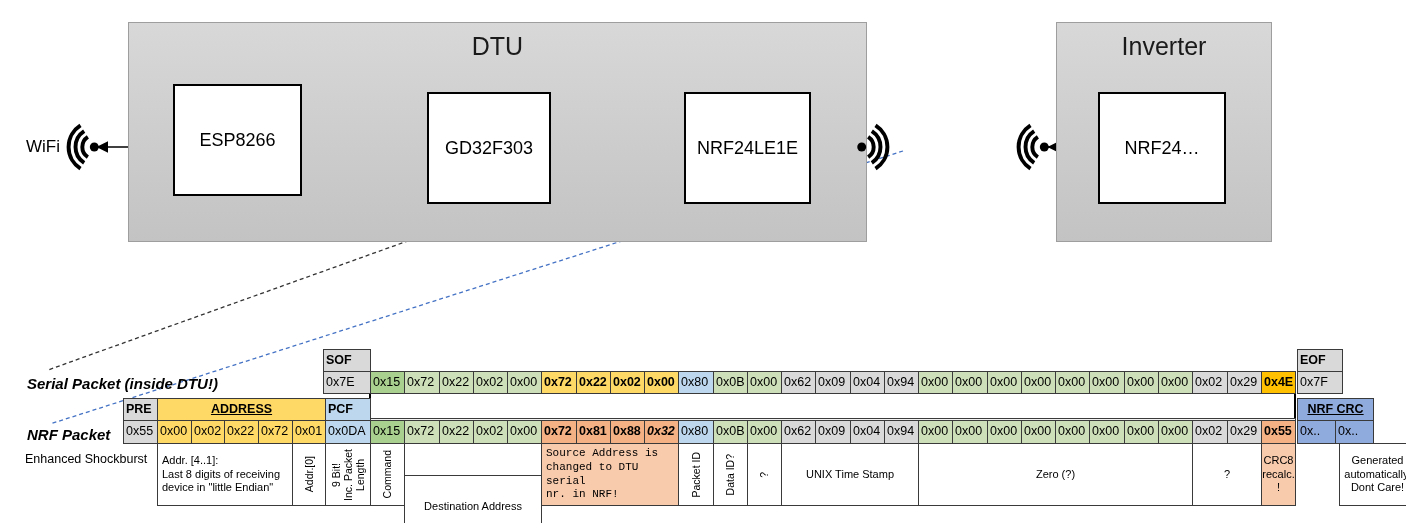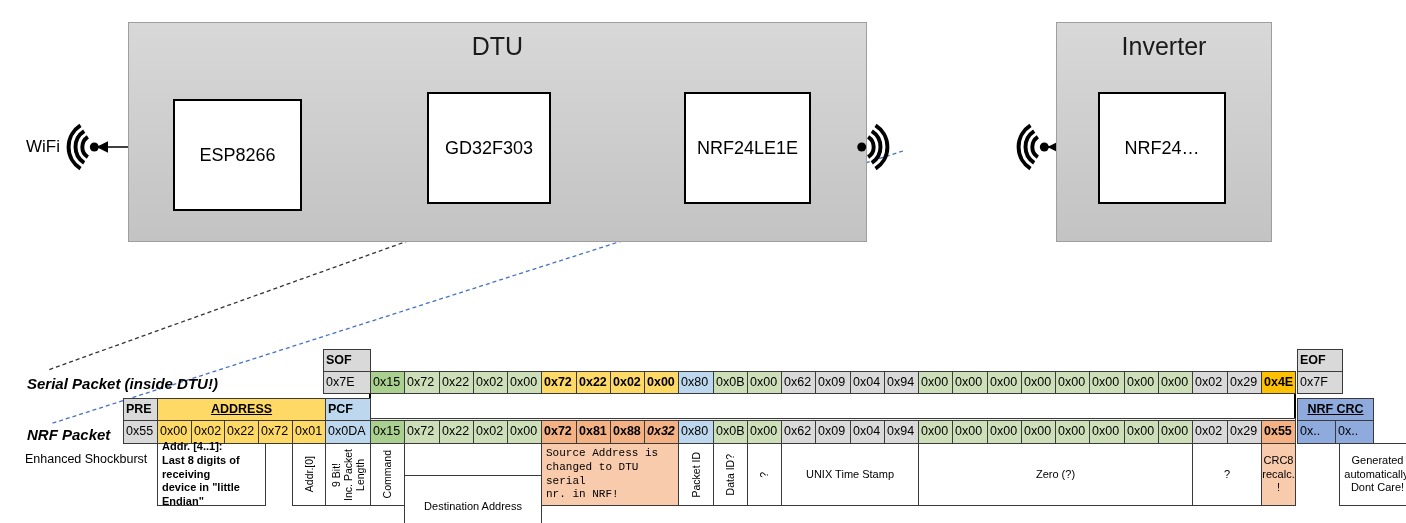--- a/index.html
+++ b/index.html
@@ -12,21 +12,21 @@
          font-family:"Liberation Sans",sans-serif;color:#000;}
   #overlay{position:absolute;left:0;top:0;z-index:0;pointer-events:none;}
   .panel{position:absolute;z-index:1;background:linear-gradient(180deg,#d8d8d8,#c3c3c3);
          border:1px solid #9e9e9e;}
   .panel-title{padding-top:9px;text-align:center;font-size:25px;color:#1a1a1a;}
   .chip{position:absolute;z-index:2;background:#fff;border:2.5px solid #000;
         display:flex;align-items:center;justify-content:center;font-size:18px;}
   .wifi{position:absolute;z-index:2;}
   #dtu{left:128px;top:22px;width:737px;height:218px}
   #inv{left:1056px;top:22px;width:214px;height:218px}
-  #esp{left:173px;top:99px;width:125px;height:108px}
+  #esp{left:173px;top:84px;width:125px;height:108px}
   #gd32{left:427px;top:92px;width:120px;height:108px}
   #nrfdtu{left:684px;top:92px;width:123px;height:108px}
   #nrfinv{left:1098px;top:92px;width:124px;height:108px}
   #wifi-label{position:absolute;left:26px;top:137px;font-size:17px;z-index:2;}
   #wifi1{left:54px;top:115px;width:48px;height:64px}
   #wifi2{left:854px;top:115px;width:48px;height:64px;transform:scaleX(-1)}
   #wifi3{left:1004px;top:115px;width:48px;height:64px}
 
   #tables{position:absolute;left:0;top:0;width:1406px;height:523px;z-index:2;}
   .cell{position:absolute;box-sizing:border-box;border:1px solid #3a3a3a;background:#fff;
@@ -202,21 +202,21 @@
       <div class="cell c-green" style="left: 1021px; top: 420px; width: 35px; height: 24px;">0x00</div>
       <div class="cell c-green" style="left: 1055px; top: 420px; width: 35px; height: 24px;">0x00</div>
       <div class="cell c-green" style="left: 1089px; top: 420px; width: 36px; height: 24px;">0x00</div>
       <div class="cell c-green" style="left: 1124px; top: 420px; width: 35px; height: 24px;">0x00</div>
       <div class="cell c-green" style="left: 1158px; top: 420px; width: 35px; height: 24px;">0x00</div>
       <div class="cell c-gray" style="left: 1192px; top: 420px; width: 36px; height: 24px;">0x02</div>
       <div class="cell c-gray" style="left: 1227px; top: 420px; width: 35px; height: 24px;">0x29</div>
       <div class="cell c-salmon" style="left: 1261px; top: 420px; width: 35px; height: 24px;">0x55</div>
       <div class="cell c-blue" style="left: 1297px; top: 420px; width: 39px; height: 24px;">0x..</div>
       <div class="cell c-blue" style="left: 1335px; top: 420px; width: 39px; height: 24px;">0x..</div>
-      <div class="cell ann al" style="left: 157px; top: 443px; width: 109px; height: 63px; font-weight: bold;">Addr. [4..1]:
+      <div class="cell ann al" style="left: 157px; top: 443px; width: 136px; height: 63px;">Addr. [4..1]:
 Last 8 digits of receiving
 device in "little Endian"</div>
       <div class="cell ann" style="left: 292px; top: 443px; width: 34px; height: 63px;"><span class="vert">Addr.[0]</span></div>
       <div class="cell ann" style="left: 325px; top: 443px; width: 47px; height: 63px;"><span class="vert">9 Bit!
 Inc. Packet
 Length</span></div>
       <div class="cell ann" style="left: 370px; top: 443px; width: 35px; height: 63px;"><span class="vert">Command</span></div>
       <div class="cell ann" style="left: 404px; top: 443px; width: 138px; height: 63px; margin-top: 32px;">Destination Address</div>
       <div class="cell ann c-salmonlt al" style="left: 541px; top: 443px; width: 138px; height: 63px; font-family: Liberation Mono, monospace;">Source Address is
 changed to DTU serial

